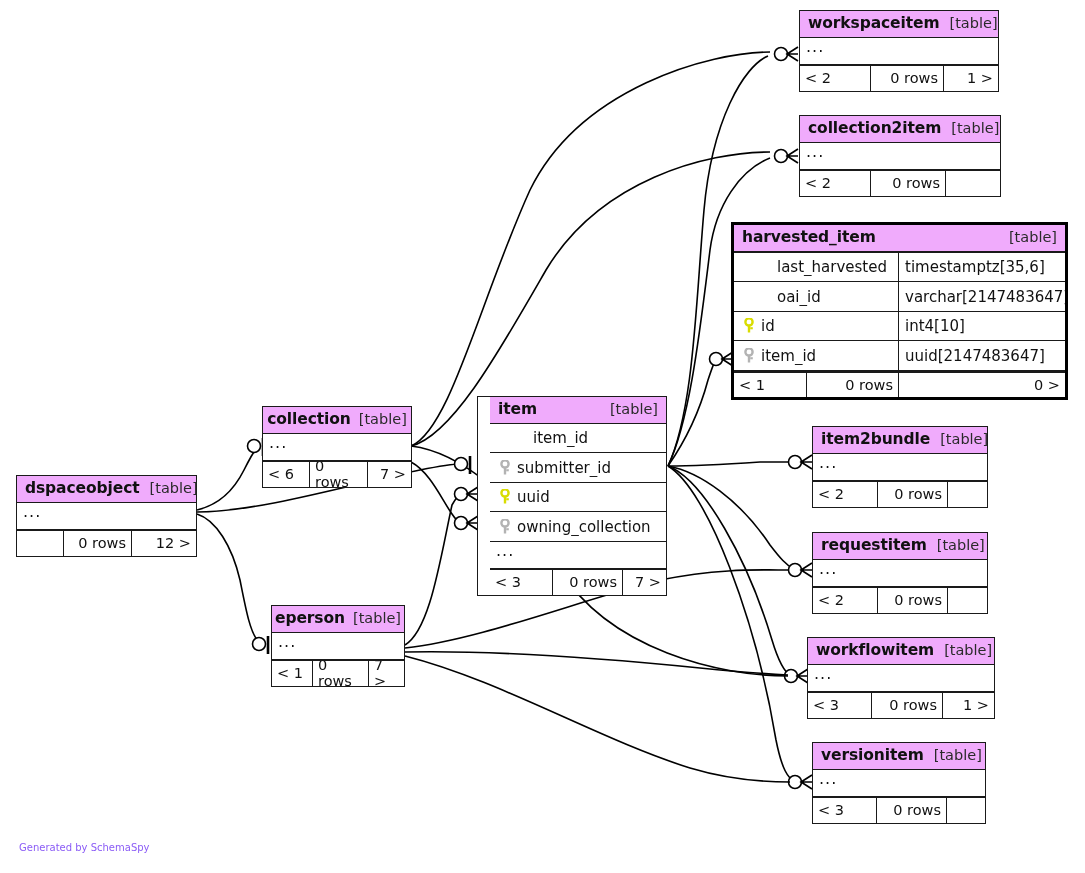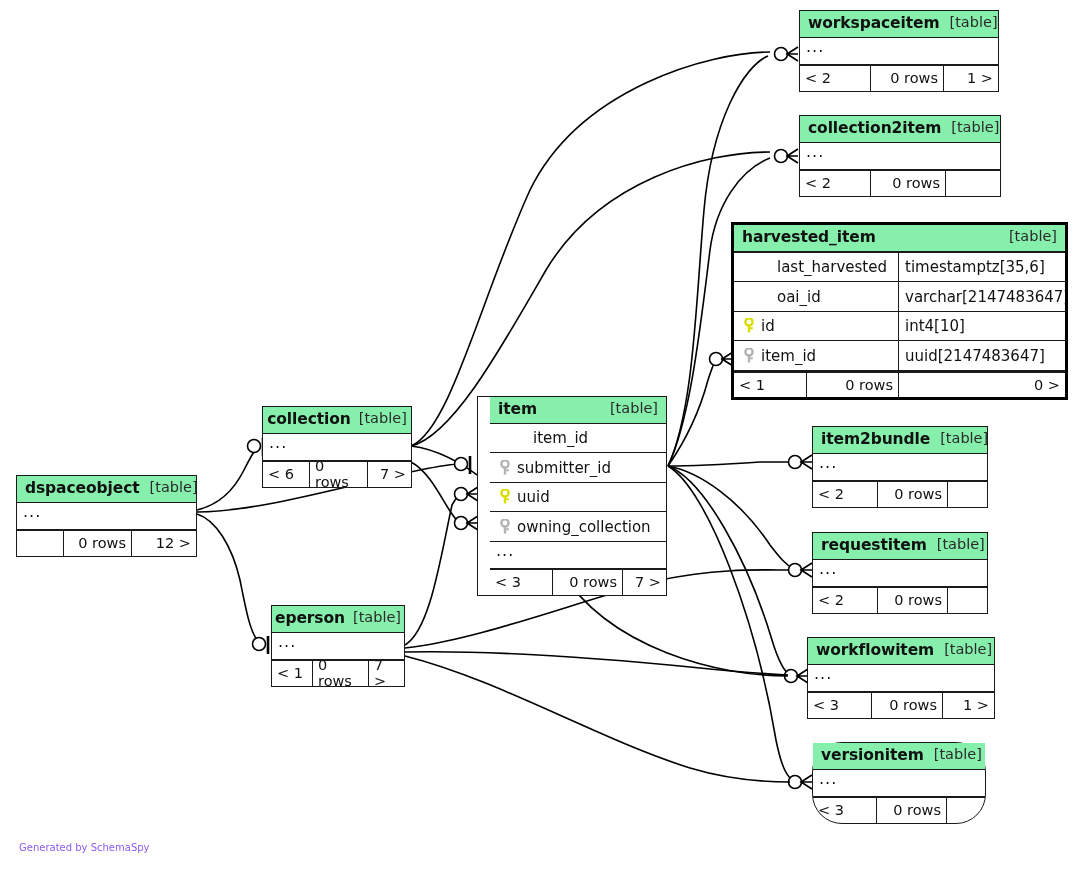--- a/index.html
+++ b/index.html
@@ -31,25 +31,25 @@
     font-size: 15px;
     color: #111111;
     z-index: 5;
   }
   .tbl.focal {
     border-width: 3.2px;
     border-color: #000000;
   }
   .tbl .hdr {
     box-sizing: border-box;
-    background: #86efac;
+    background: #f0abfc;
     border-bottom: 1.6px solid #1a1a1a;
     padding: 3px 8px 4px 8px;
     display: flex;
-    align-items: flex-start;
+    align-items: flex-end;
     justify-content: space-between;
     white-space: nowrap;
     line-height: 1.22;
   }
   .tbl.focal .hdr { border-bottom-width: 2.4px; }
   .tbl .hdr .nm {
     font-weight: bold;
     font-size: 15.5px;
     letter-spacing: -0.1px;
   }
@@ -455,21 +455,21 @@
       <span class="tag">[table]</span>
     </div>
     <div class="ellip">...</div>
     <div class="foot">
       <div class="fc fl" style="width:63px;">&lt; 3</div>
       <div class="fc fr" style="width:71px;">0 rows</div>
       <div class="fc fr" style="flex:1;">1 &gt;</div>
     </div>
   </div>
 
-  <div class="tbl" style="left:812px; top:742px; width:174px;border-radius:30px;">
+  <div class="tbl" style="left:812px; top:742px; width:174px;">
     <div class="hdr">
       <span class="nm">versionitem</span>
       <span class="tag">[table]</span>
     </div>
     <div class="ellip">...</div>
     <div class="foot">
       <div class="fc fl" style="width:63px;">&lt; 3</div>
       <div class="fc fr" style="width:70px;">0 rows</div>
       <div class="fc fr" style="flex:1;"></div>
     </div>

